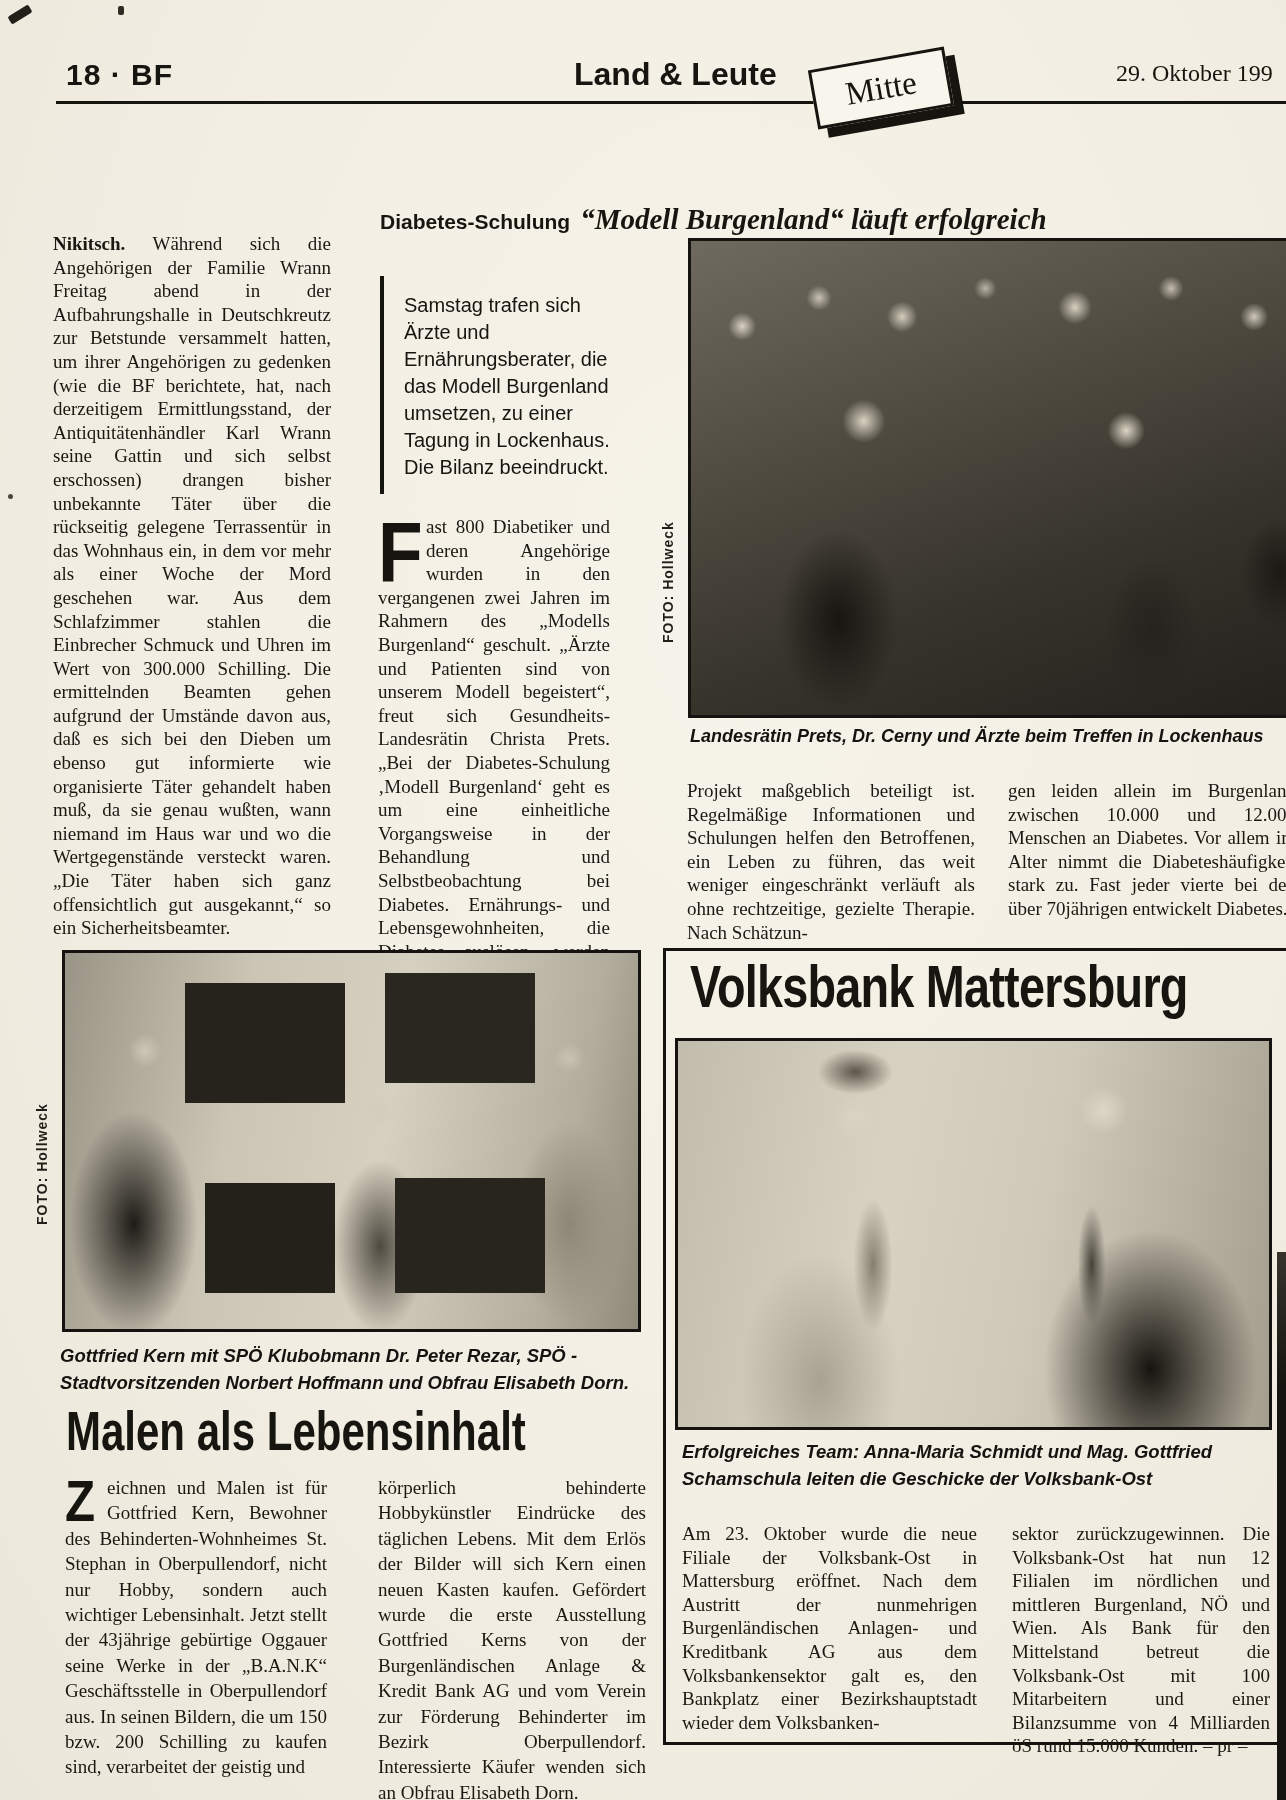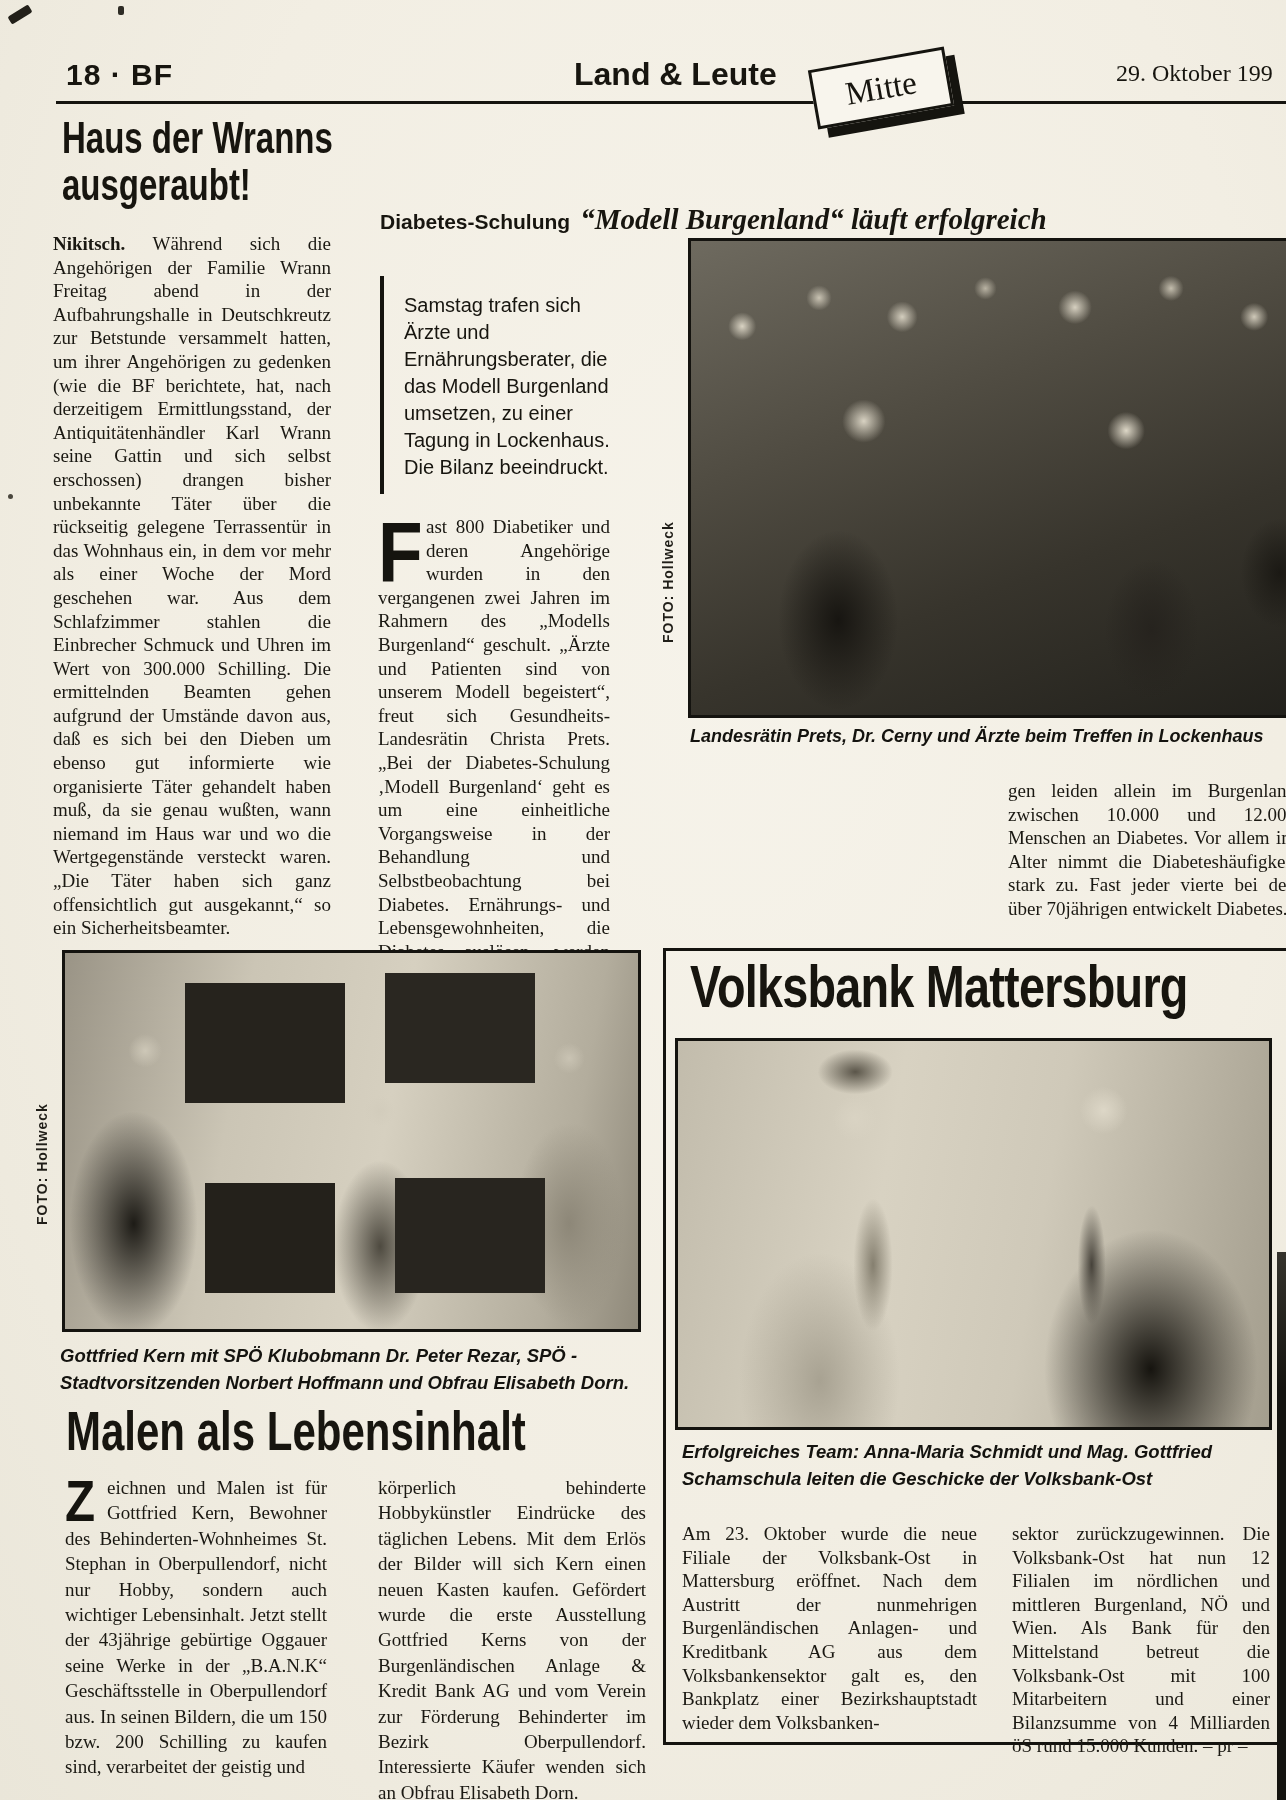--- a/index.html
+++ b/index.html
@@ -117,39 +117,37 @@
   <div class="abs edge-strip"></div>
 
   <div class="abs sans hdr-left">18 · BF</div>
   <div class="abs sans hdr-center">Land &amp; Leute</div>
   <div class="abs mitte-box">
     <span>Mitte</span>
   </div>
   <div class="abs hdr-date">29. Oktober 199</div>
   <div class="abs hdr-rule"></div>
 
-  <div class="abs sans t-burg">
-    <span class="cond">Haus der Wranns ausgeraubt!</span>
-  </div>
   <div class="abs bt c-burg">
     <span class="lead">Nikitsch.</span><span> Während sich die Angehörigen der Familie Wrann Freitag abend in der Aufbahrungshalle in Deutschkreutz zur Betstunde versammelt hatten, um ihrer Angehörigen zu gedenken (wie die BF berichtete, hat, nach derzeitigem Ermittlungsstand, der Antiquitätenhändler Karl Wrann seine Gattin und sich selbst erschossen) drangen bisher unbekannte Täter über die rückseitig gelegene Terrassentür in das Wohnhaus ein, in dem vor mehr als einer Woche der Mord geschehen war. Aus dem Schlafzimmer stahlen die Einbrecher Schmuck und Uhren im Wert von 300.000 Schilling. Die ermittelnden Beamten gehen aufgrund der Umstände davon aus, daß es sich bei den Dieben um ebenso gut informierte wie organisierte Täter gehandelt haben muß, da sie genau wußten, wann niemand im Haus war und wo die Wertgegenstände versteckt waren. „Die Täter haben sich ganz offensichtlich gut ausgekannt,“ so ein Sicherheitsbeamter.</span>
   </div>
 
   <div class="abs sub">
     <span class="kick">Diabetes-Schulung</span><span class="ital">“Modell Burgenland“ läuft erfolgreich</span>
   </div>
   <div class="abs intro-rule"></div>
   <div class="abs intro-text">Samstag trafen sich Ärzte und Ernährungsberater, die das Modell Burgenland umsetzen, zu einer Tagung in Lockenhaus. Die Bilanz beeindruckt.</div>
   <div class="abs bt c-mid">
     <span class="dc dc-f">F</span><span>ast 800 Diabetiker und deren Angehörige wurden in den vergangenen zwei Jahren im Rahmern des „Modells Burgenland“ geschult. „Ärzte und Patienten sind von unserem Modell begeistert“, freut sich Gesundheits-Landesrätin Christa Prets. „Bei der Diabetes-Schulung ‚Modell Burgenland‘ geht es um eine einheitliche Vorgangsweise in der Behandlung und Selbstbeobachtung bei Diabetes. Ernährungs- und Lebensgewohnheiten, die Diabetes auslösen, werden unter ärztliche Beratung und Aufsicht gestellt,“ erklärt OA Dr. Gerhard Cerny, der an dem</span>
   </div>
 
   <div class="photo ph-conf"></div>
   <div class="credit credit-top">FOTO: Hollweck</div>
   <div class="abs caption cap-top">Landesrätin Prets, Dr. Cerny und Ärzte beim Treffen in Lockenhaus</div>
+  <div class="abs bt c-top2">Projekt maßgeblich beteiligt ist. Regelmäßige Informationen und Schulungen helfen den Betroffenen, ein Leben zu führen, das weit weniger eingeschränkt verläuft als ohne rechtzeitige, gezielte Therapie. Nach Schätzun-</div>
   <div class="abs bt c-top3">gen leiden allein im Burgenland zwischen 10.000 und 12.000 Menschen an Diabetes. Vor allem im Alter nimmt die Diabeteshäufigkeit stark zu. Fast jeder vierte bei den über 70jährigen entwickelt Diabetes.</div>
 
   <div class="photo ph-malen"></div>
   <div class="credit credit-malen">FOTO: Hollweck</div>
   <div class="abs caption cap-malen">Gottfried Kern mit SPÖ Klubobmann Dr. Peter Rezar, SPÖ - Stadtvorsitzenden Norbert Hoffmann und Obfrau Elisabeth Dorn.</div>
   <div class="abs sans t-malen">
     <span class="cond">Malen als Lebensinhalt</span>
   </div>
   <div class="abs bt c-malen1">
     <span class="dc dc-z">Z</span><span>eichnen und Malen ist für Gottfried Kern, Bewohner des Behinderten-Wohnheimes St. Stephan in Oberpullendorf, nicht nur Hobby, sondern auch wichtiger Lebensinhalt. Jetzt stellt der 43jährige gebürtige Oggauer seine Werke in der „B.A.N.K“ Geschäftsstelle in Oberpullendorf aus. In seinen Bildern, die um 150 bzw. 200 Schilling zu kaufen sind, verarbeitet der geistig und</span>

